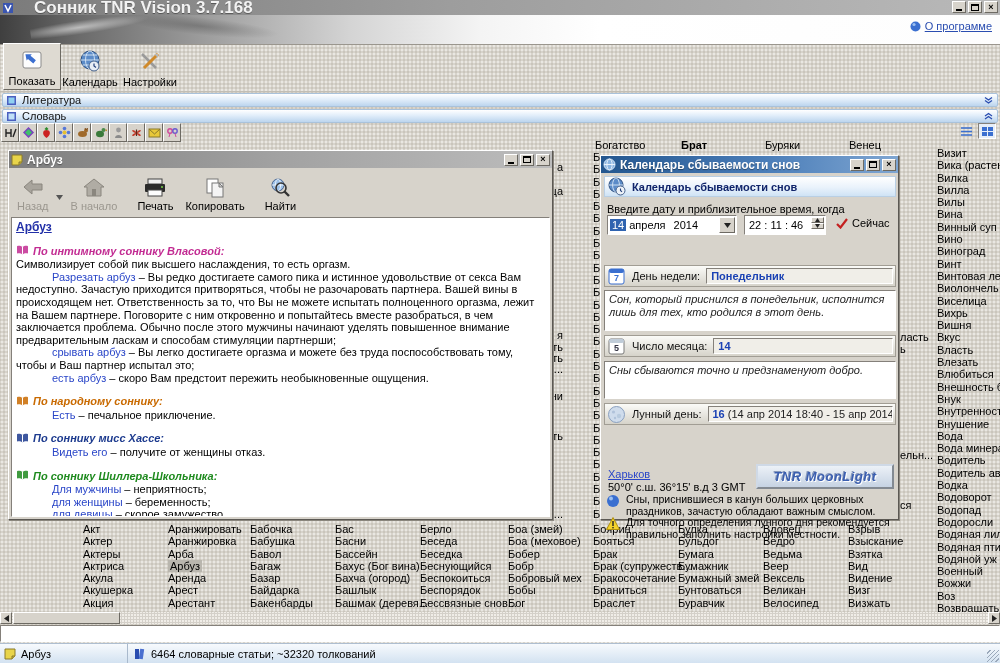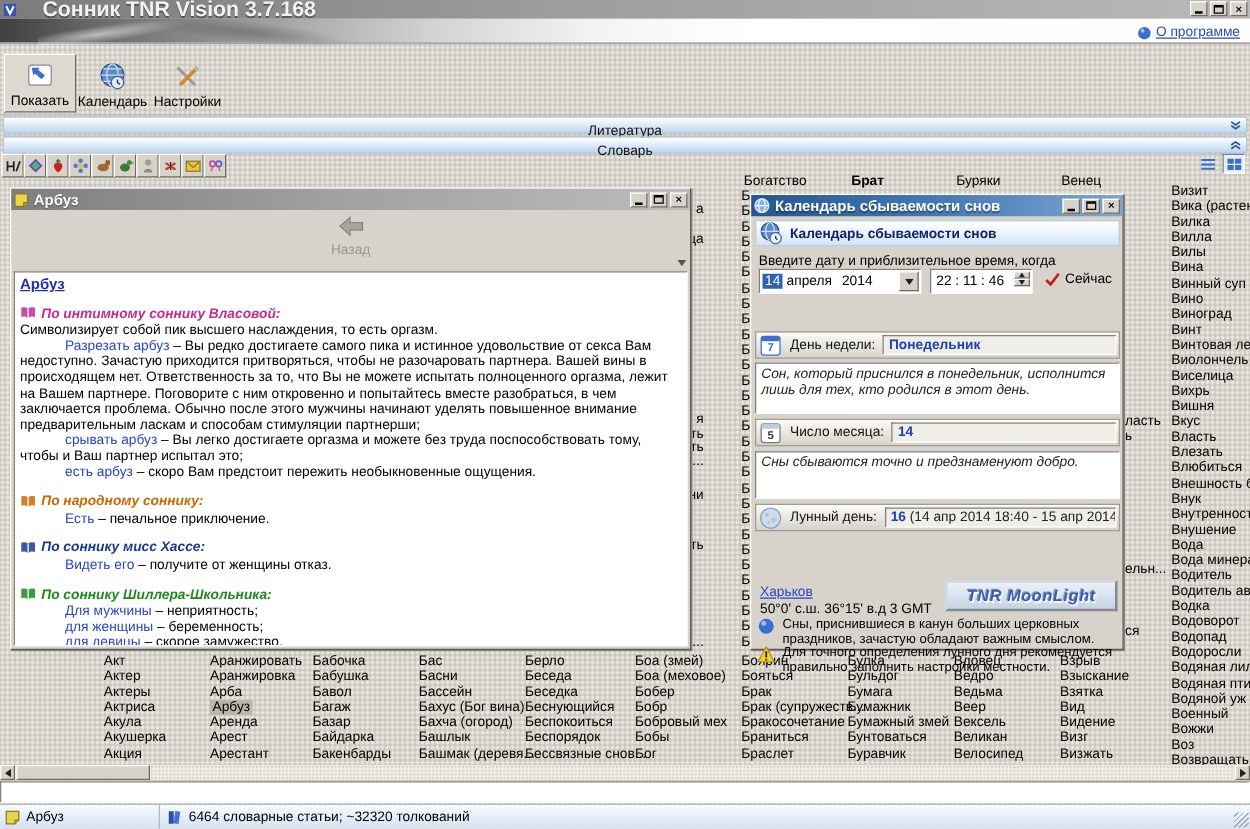--- a/index.html
+++ b/index.html
@@ -19,40 +19,40 @@
     background:linear-gradient(90deg,#7b7b7b,#9d9d9d 45%,#b9b9b9); display:flex; align-items:center; }
   .main-titlebar .ttl { color:#f2f2f2; font-weight:bold; font-size:17px; margin-left:21px;
     text-shadow:0 1px 0 rgba(0,0,0,.35); }
   .app-icon { width:10px; height:10px; margin-left:3px; }
   .winbtns { position:absolute; right:2px; top:1px; display:flex; gap:2px; }
   .winbtn { width:14px; height:12px; font-size:9px; line-height:9px; font-weight:bold; color:#000; }
   .winbtn .mini { display:block; width:6px; height:2px; background:#000; margin-top:6px; }
   .winbtn .maxi { display:block; width:8px; height:7px; border:1px solid #000; border-top-width:2px; }
 
   
-  .banner { position:absolute; left:0; top:15px; width:1000px; height:20px;
+  .banner { position:absolute; left:0; top:15px; width:1000px; height:30px;
     background:linear-gradient(90deg,#3f3f3f,#6b6b6b 8%,#9b9b9b 20%,#d4d4d4 35%,#f4f4f4 48%,#ffffff 60%,#fdfdfd);
     border-bottom:1px solid #9a968e; }
   .banner .smear1 { position:absolute; left:30px; top:4px; width:120px; height:14px;
     background:radial-gradient(ellipse at 40% 50%, rgba(255,255,255,.55), transparent 70%); transform:rotate(-8deg); }
   .banner .smear2 { position:absolute; left:120px; top:2px; width:160px; height:18px;
     background:radial-gradient(ellipse at 50% 50%, rgba(60,60,60,.35), transparent 70%); transform:rotate(6deg); }
   .about-link { position:absolute; right:8px; top:5px; display:flex; align-items:center; gap:4px;
     color:#2a4db0; text-decoration:underline; cursor:pointer; }
 
   
   .toolbar { position:absolute; left:0; top:41px; width:1000px; height:51px; border-bottom:1px solid #c2beb5; }
   .tb-big { position:absolute; top:2px; width:58px; height:47px; display:flex; flex-direction:column;
     align-items:center; justify-content:flex-end; padding-bottom:2px; gap:2px; cursor:pointer; }
   .tb-big.pressed { border:1px solid; border-color:#ffffff #6d6a63 #6d6a63 #ffffff; background:#dedad2; }
   .tb-big .lbl { font-size:11px; }
 
   
   .band { position:absolute; left:2px; width:996px; height:14px; border:1px solid #a9c2db; border-radius:2px;
-    background:linear-gradient(180deg,#ffffff,#e2eefa 45%,#bcd5ee); display:flex; align-items:center; gap:5px; padding:0 3px;flex-direction:column; }
+    background:linear-gradient(180deg,#ffffff,#e2eefa 45%,#bcd5ee); display:flex; align-items:center; gap:5px; padding:0 3px; }
   .band .blbl { font-size:11px; color:#111; }
   .band .chev { position:absolute; right:3px; top:1px; width:12px; height:11px; display:flex; align-items:center; justify-content:center; cursor:pointer; }
 
   
   .cat-strip { position:absolute; left:1px; top:123px; height:19px; display:flex; }
   .cat-btn { width:18px; height:19px; margin-right:0; }
   .view-toggles { position:absolute; right:4px; top:123px; display:flex; gap:3px; }
   .view-btn { width:18px; height:16px; display:flex; align-items:center; justify-content:center; }
   .view-btn.sel { border:1px solid; border-color:#84807a #ffffff #ffffff #84807a; background:#e6eef8; }
 
@@ -69,21 +69,21 @@
     box-shadow:1px 1px 0 #8a867e; }
   .cw-titlebar { height:17px; display:flex; align-items:center; gap:4px; padding:0 2px; }
   .cw-titlebar.gray { background:linear-gradient(90deg,#7e7e7e,#a2a2a2 50%,#bcbcbc); }
   .cw-titlebar.blue { background:linear-gradient(90deg,#24578f,#4a7db8 55%,#7fa6d2); }
   .cw-titlebar .ttl { color:#fff; font-weight:bold; font-size:12px; text-shadow:0 1px 1px rgba(0,0,0,.4); flex:1;
     overflow:hidden; white-space:nowrap; }
   .cw-btns { display:flex; gap:2px; }
 
   
   #arbuz-win { left:8px; top:150px; width:545px; height:370px; z-index:20; }
-  .art-toolbar { height:47px; display:flex; align-items:center; padding:1px 2px;flex-direction:column; }
+  .art-toolbar { height:47px; display:flex; align-items:flex-end; padding:1px 2px; }
   .art-btn { display:flex; flex-direction:column; align-items:center; justify-content:flex-end; gap:1px;
     padding:2px 6px 2px 6px; cursor:pointer; }
   .art-btn .lbl { font-size:11px; }
   .art-btn.disabled .lbl { color:#9b978f; }
   .drop-caret { align-self:flex-end; margin-bottom:14px; width:10px; display:flex; justify-content:center; }
   .vsep { width:2px; margin:3px 3px; border-left:1px solid #9b968e; border-right:1px solid #ffffff; }
   .art-body { position:absolute; left:2px; top:66px; right:2px; bottom:2px; background:#fff; overflow:hidden;
     border:1px solid; border-color:#84807a #ffffff #ffffff #84807a; padding:3px 4px; line-height:12.6px; }
   .art-h1 { font-size:12px; font-weight:bold; color:#2230a8; text-decoration:underline; margin-bottom:10px; cursor:pointer; }
   .src-line { display:flex; align-items:center; gap:4px; font-weight:bold; font-style:italic; margin-top:11px; margin-bottom:1px; }

